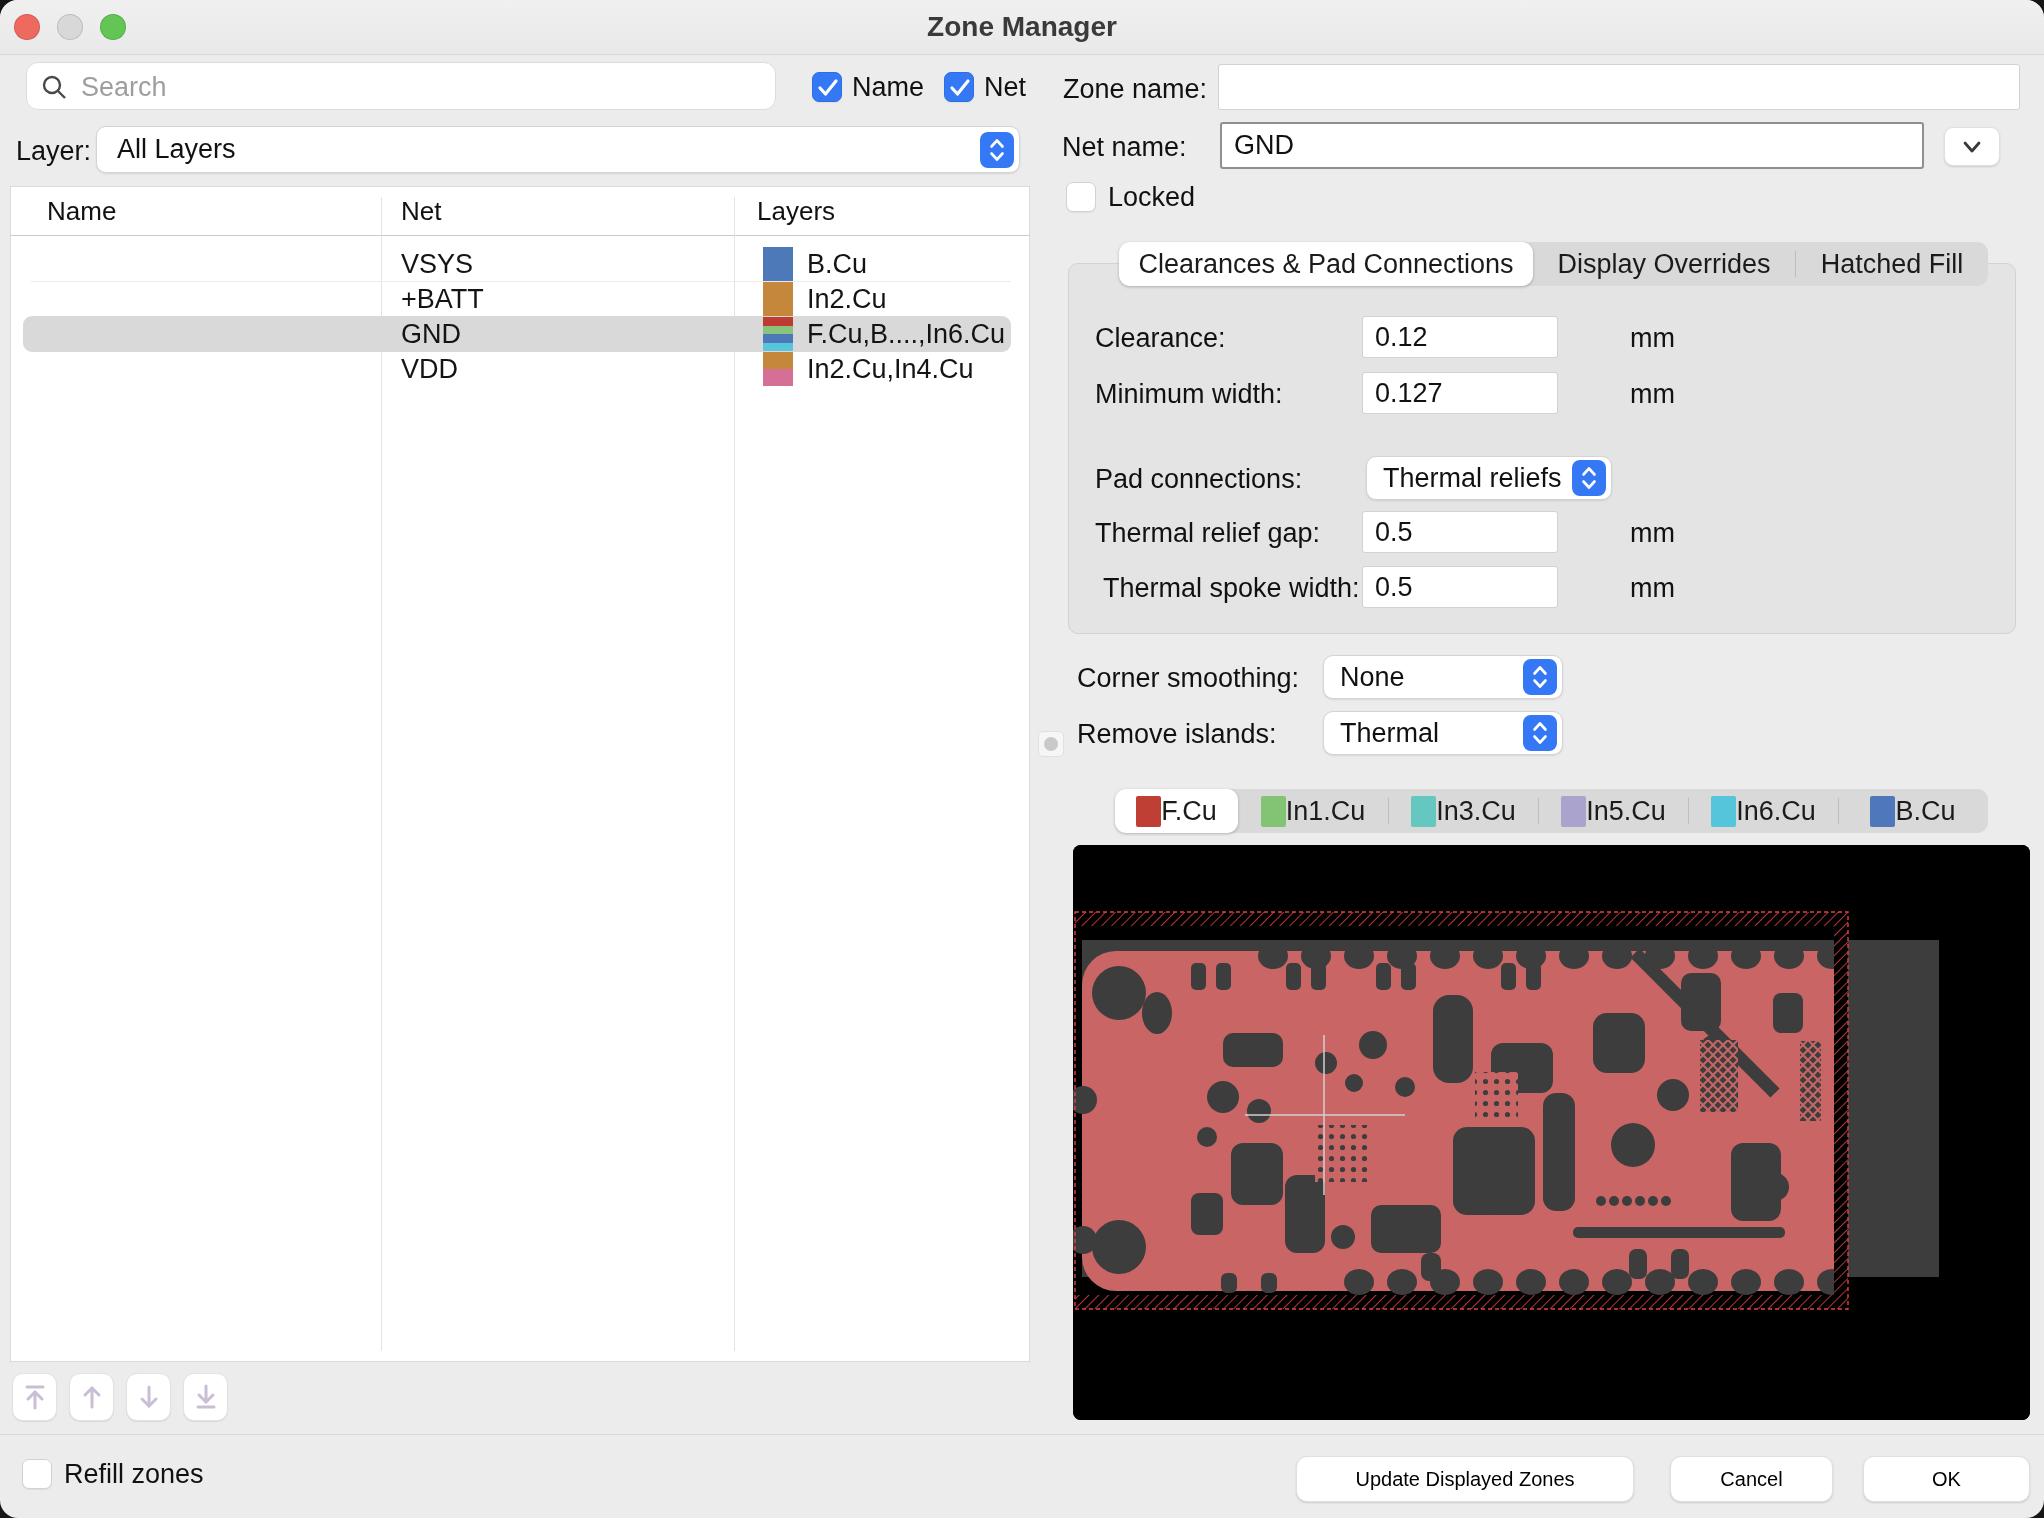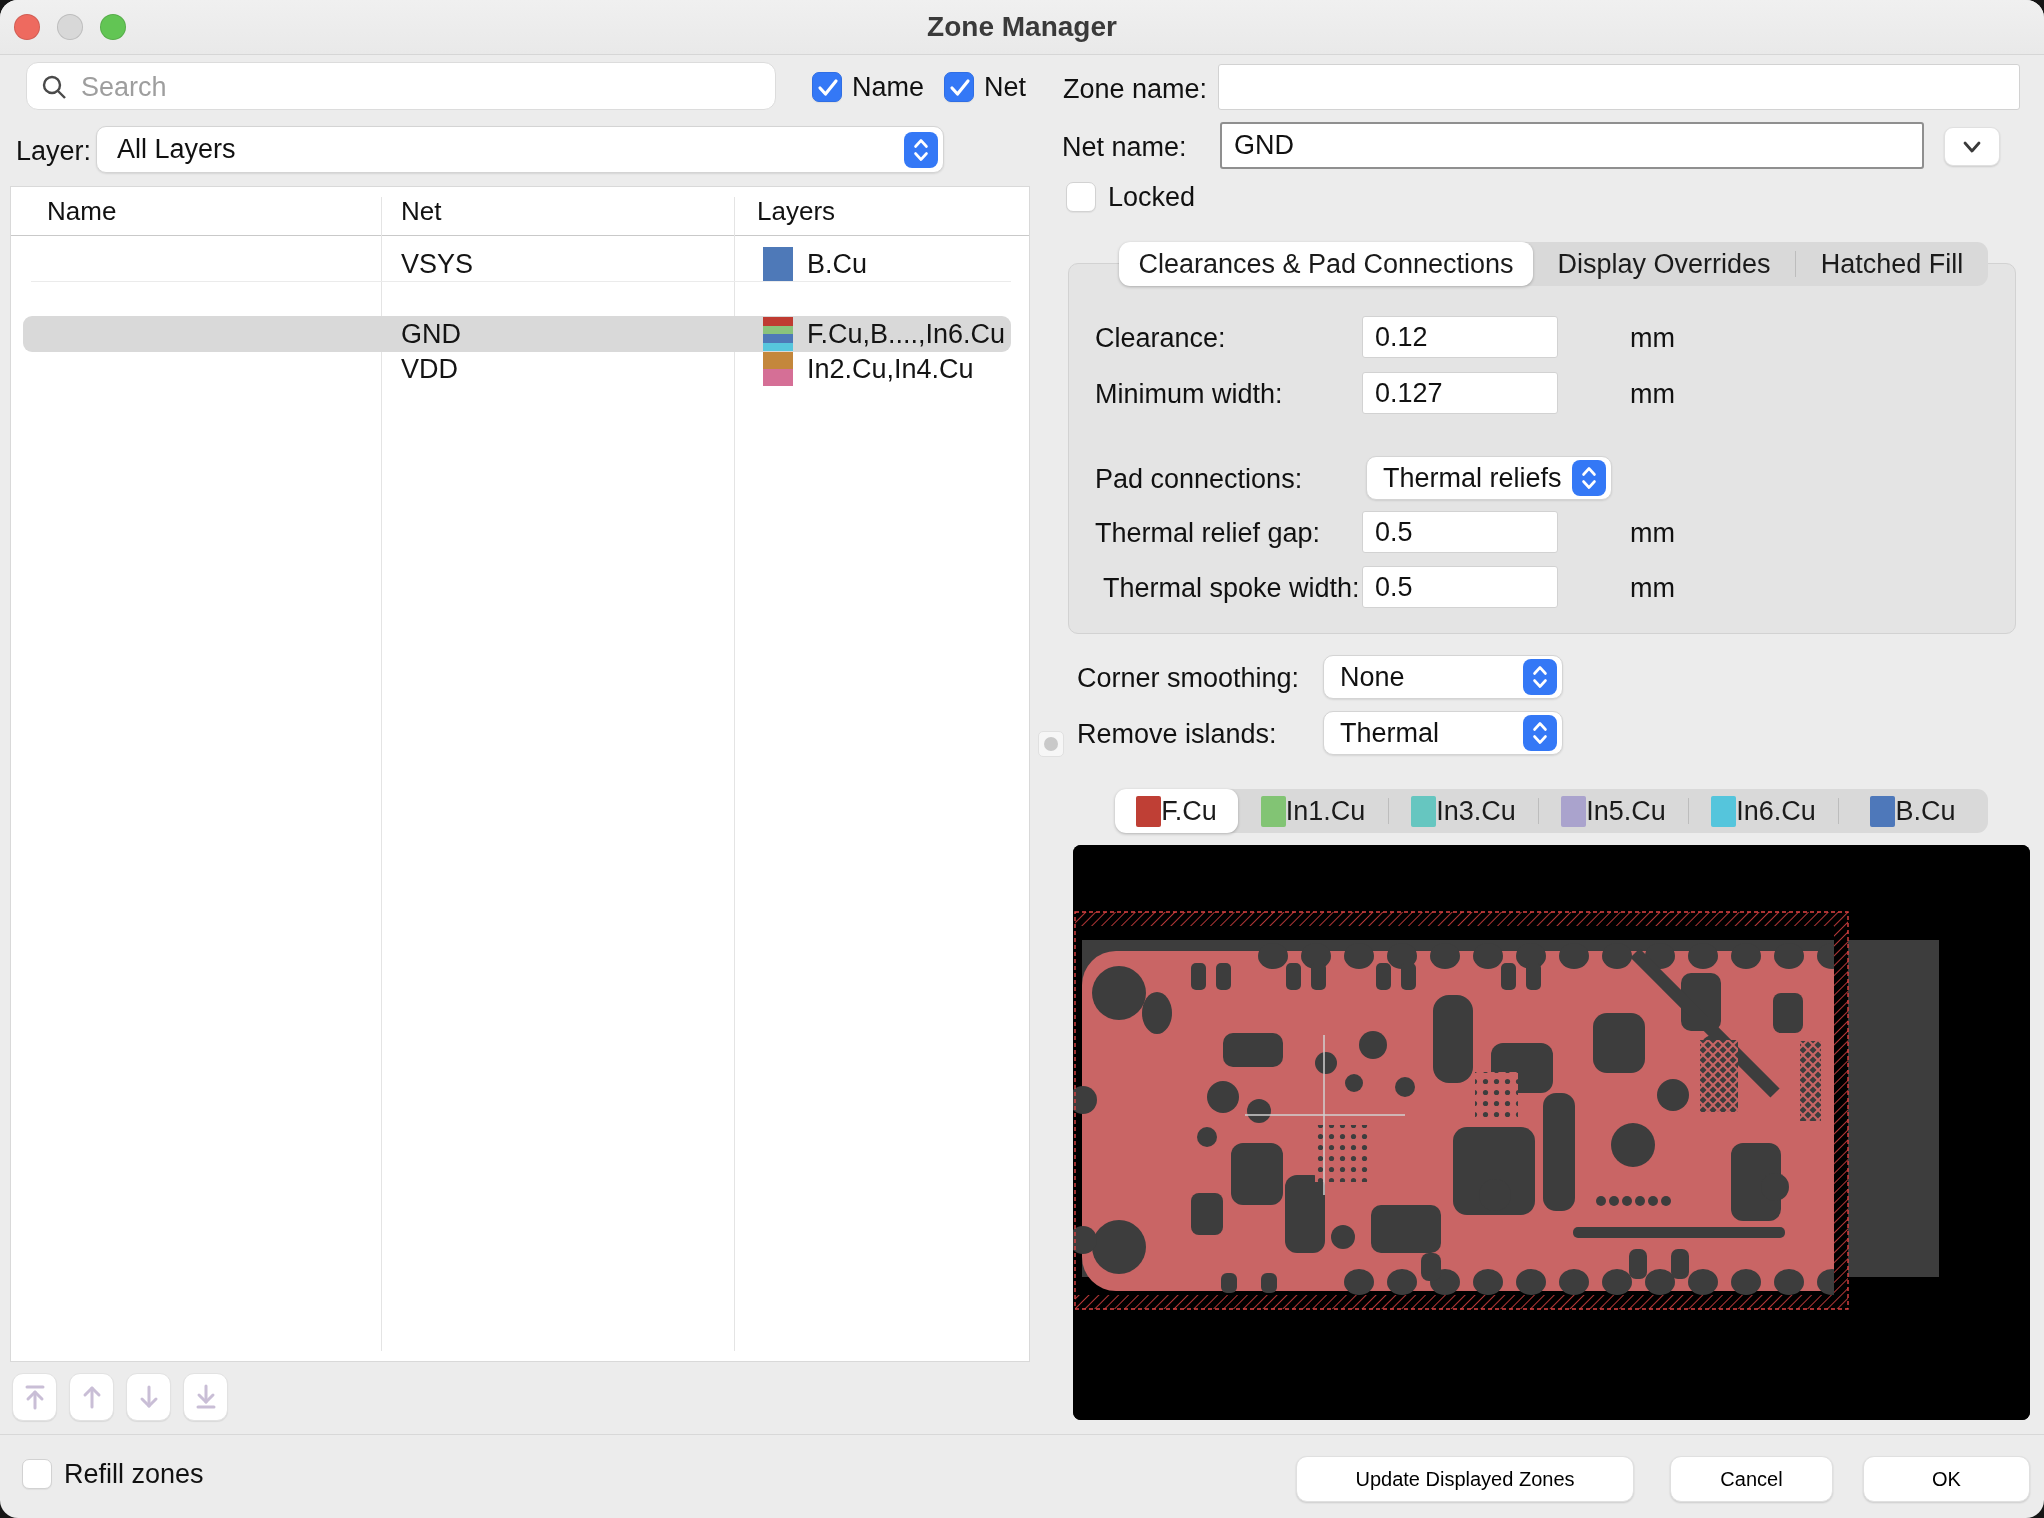--- a/index.html
+++ b/index.html
@@ -120,21 +120,21 @@
   </div>
   <span class="chklabel" style="left:852px; top:72px;">Name</span>
   <div class="chkbox on" style="left:944px; top:72px;">
     <svg width="22" height="20" viewBox="0 0 22 20">
       <path d="M3 10 L8.5 16 L19 3" fill="none" stroke="#fff" stroke-width="3.2" stroke-linecap="round" stroke-linejoin="round"></path>
     </svg>
   </div>
   <span class="chklabel" style="left:984px; top:72px;">Net</span>
 
   <span class="flabel" style="left:16px; top:136px;">Layer:</span>
-  <div class="dropdown" style="left:96px; top:126px; width:848px; height:47px;">
+  <div class="dropdown" style="left:96px; top:126px; width:924px; height:47px;">
     <span class="val">All Layers</span>
     <span class="stepper">
       <svg width="22" height="28" viewBox="0 0 22 28">
         <path d="M5.5 10.5 L11 4.5 L16.5 10.5" fill="none" stroke="#fff" stroke-width="2.6" stroke-linecap="round" stroke-linejoin="round"></path>
         <path d="M5.5 17.5 L11 23.5 L16.5 17.5" fill="none" stroke="#fff" stroke-width="2.6" stroke-linecap="round" stroke-linejoin="round"></path>
       </svg>
     </span>
   </div>
 
   <div class="ztable">
@@ -147,20 +147,28 @@
 
     <div class="trow" style="top:59px;">
       <span class="cell c-name"></span>
       <span class="cell c-net">VSYS</span>
       <span class="swatch">
         <div style="background: rgb(78, 121, 184);"></div>
       </span>
       <span class="cell c-layers">B.Cu</span>
     </div>
     <div class="rowsep" style="top:94px;"></div>
+    <div class="trow" style="top:94px;">
+      <span class="cell c-name"></span>
+      <span class="cell c-net">+BATT</span>
+      <span class="swatch">
+        <div style="background: rgb(196, 135, 60);"></div>
+      </span>
+      <span class="cell c-layers">In2.Cu</span>
+    </div>
     <div class="trow selected" style="top:129px;">
       <span class="cell c-name"></span>
       <span class="cell c-net">GND</span>
       <span class="swatch">
         <div style="background: rgb(191, 59, 50);"></div>
         <div style="background: rgb(138, 195, 124);"></div>
         <div style="background: rgb(78, 121, 184);"></div>
         <div style="background: rgb(87, 198, 221);"></div>
       </span>
       <span class="cell c-layers">F.Cu,B....,In6.Cu</span>

